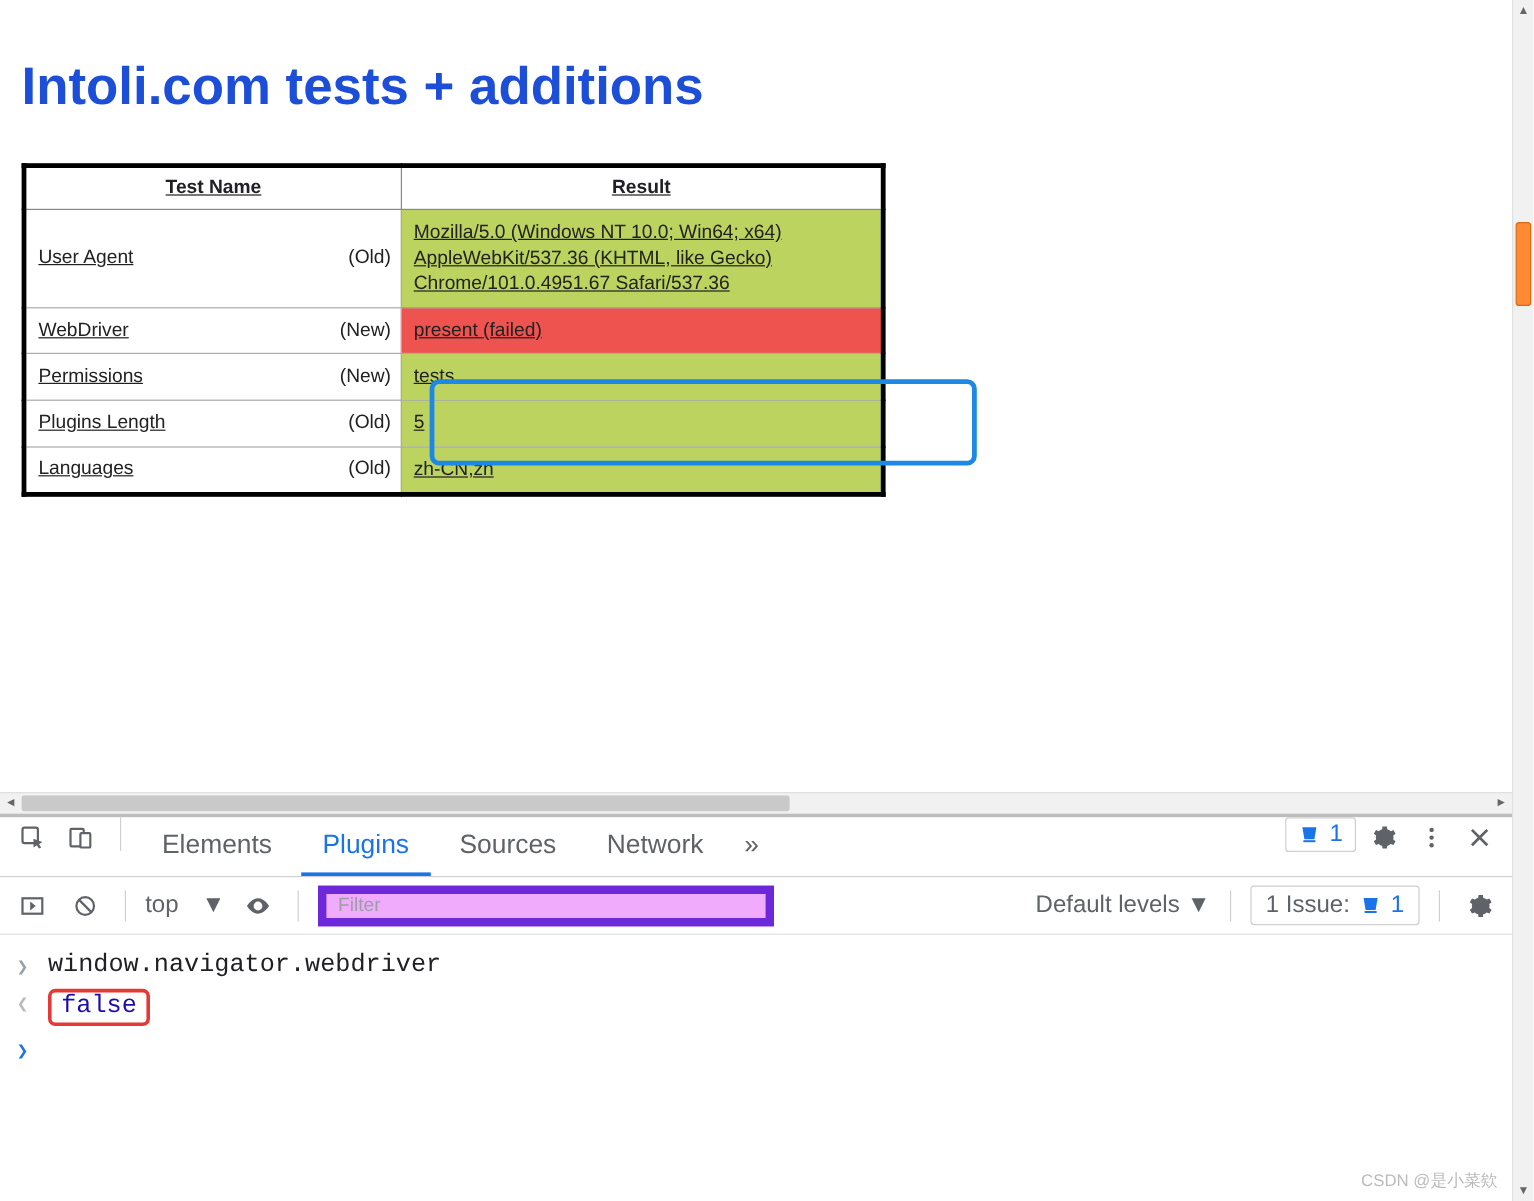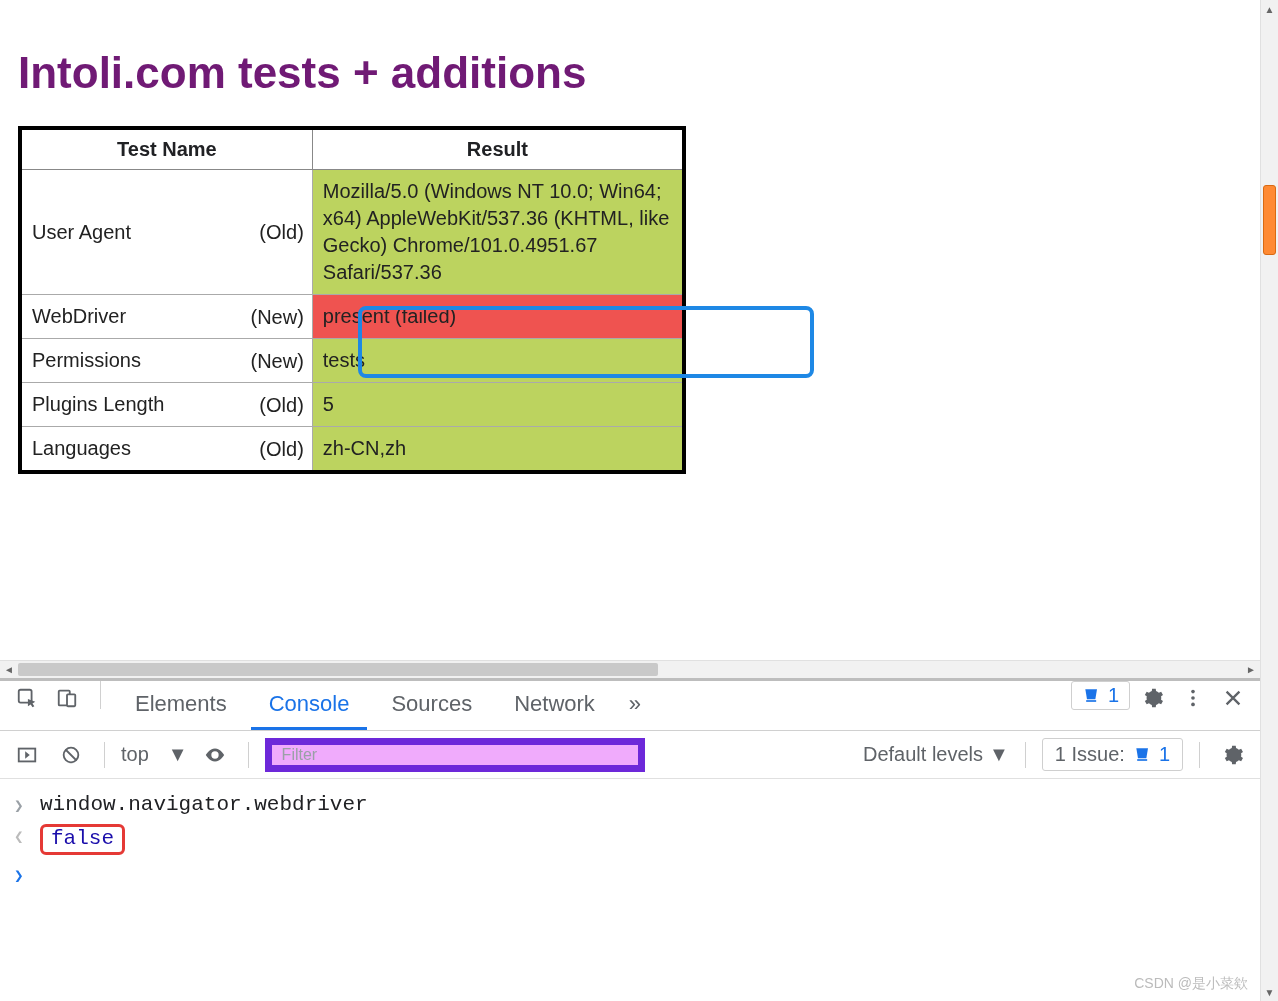--- a/index.html
+++ b/index.html
@@ -44,28 +44,29 @@
     height: 678px;
     overflow: hidden;
     background: #fff;
   }
   .page-content {
     padding: 18px 18px 0 18px;
   }
   .page-title {
     font-size: 44px;
     font-weight: 700;
-    color: #701a75;
-    margin: 30px 0 28px 0;
+    color: #1d4ed8;
+    margin: 30px 0 38px 0;
   }
   table.tests {
     border-collapse: collapse;
     border: 4px solid #000;
-    width: 668px;
-    font-size: 20px;
+    width: 720px;
+    font-size: 16px;
+    text-decoration: underline;
   }
   table.tests th {
     border: 1px solid #888;
     padding: 8px 10px;
     font-weight: 700;
     text-align: center;
     background: #fff;
   }
   table.tests td {
     border: 1px solid #aaa;
@@ -328,21 +329,21 @@
         </svg>
     </span>
     <span class="dt-icon-btn">
       <svg viewBox="0 0 24 24" fill="none" stroke="currentColor" stroke-width="2">
           <rect x="3" y="4" width="12" height="16" rx="1"></rect>
           <rect x="12" y="8" width="9" height="13" rx="1" fill="#fff"></rect>
         </svg>
     </span>
     <span class="sep"></span>
     <span class="dt-tab">Elements</span>
-    <span class="dt-tab active">Console</span>
+    <span class="dt-tab active">Plugins</span>
     <span class="dt-tab">Sources</span>
     <span class="dt-tab">Network</span>
     <span class="dt-tab" style="padding:0 10px;">»</span>
     <span class="spacer"></span>
     <span class="badge-box">
       <svg viewBox="0 0 24 24" fill="currentColor">
           <path d="M4 4h14l-2 12H6z"></path>
           <rect x="5" y="17" width="12" height="2"></rect>
         </svg>
       <span>1</span>

